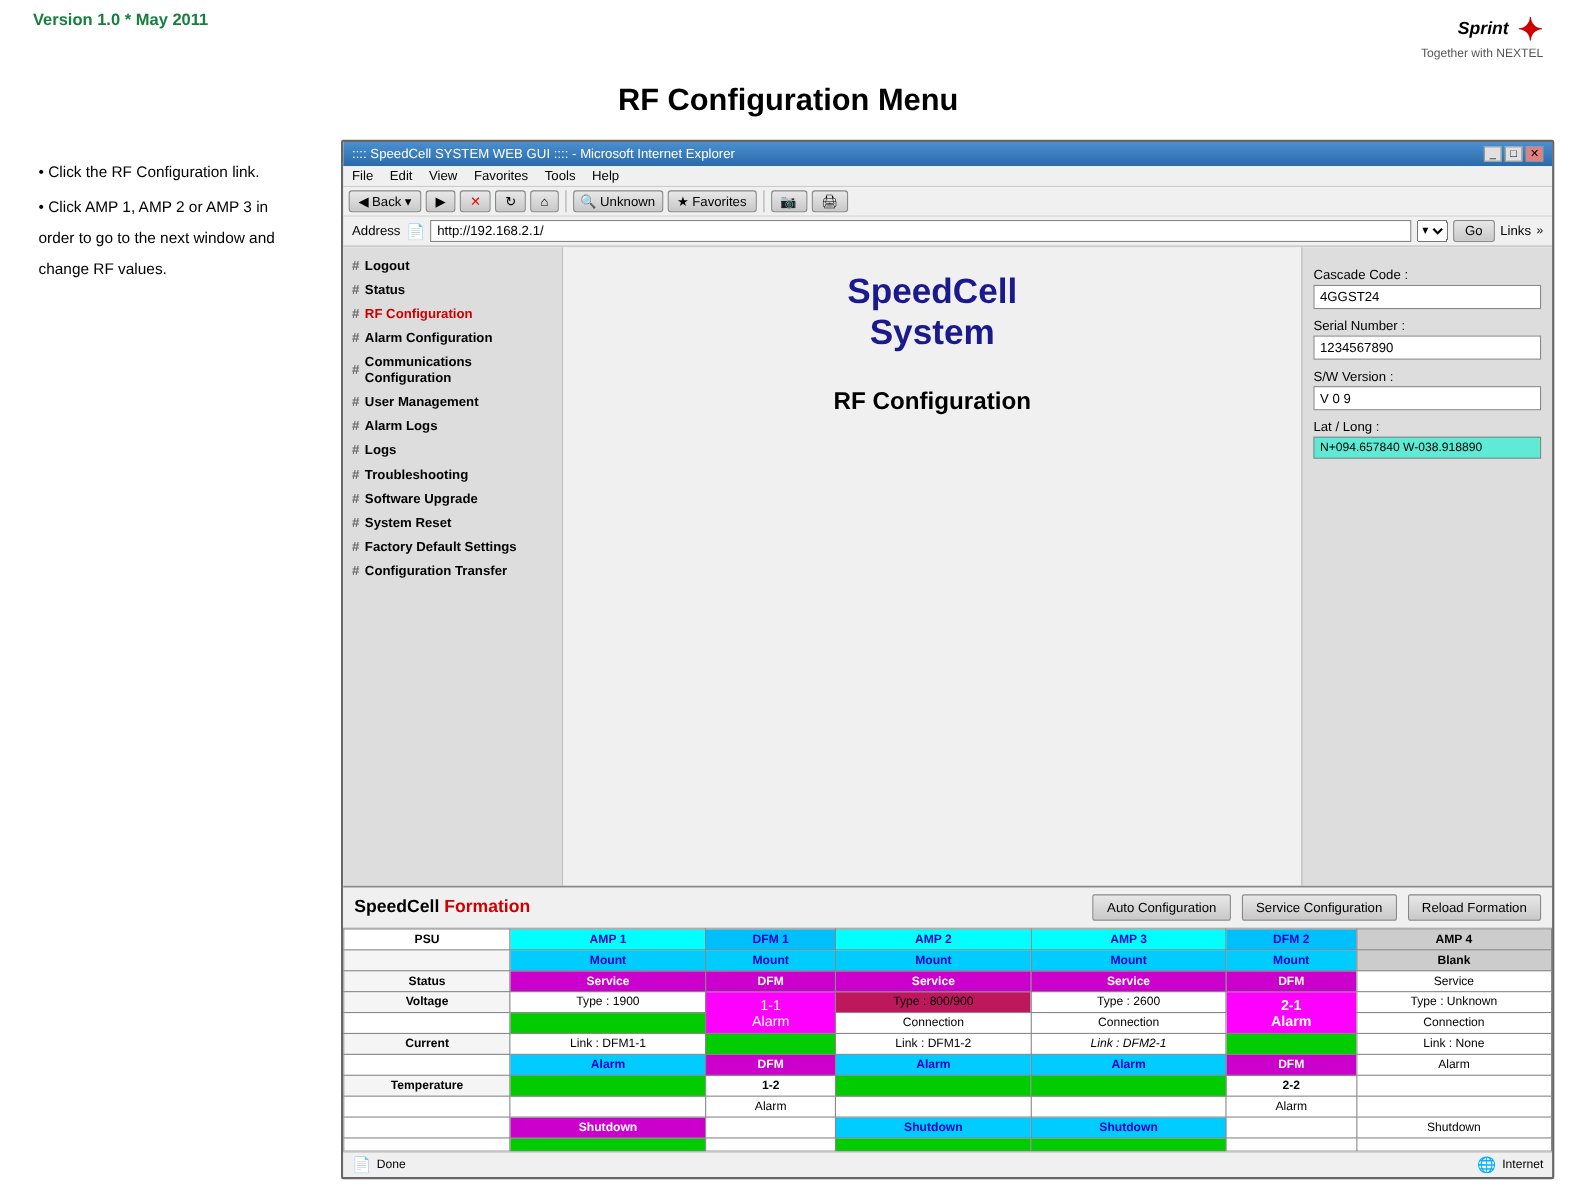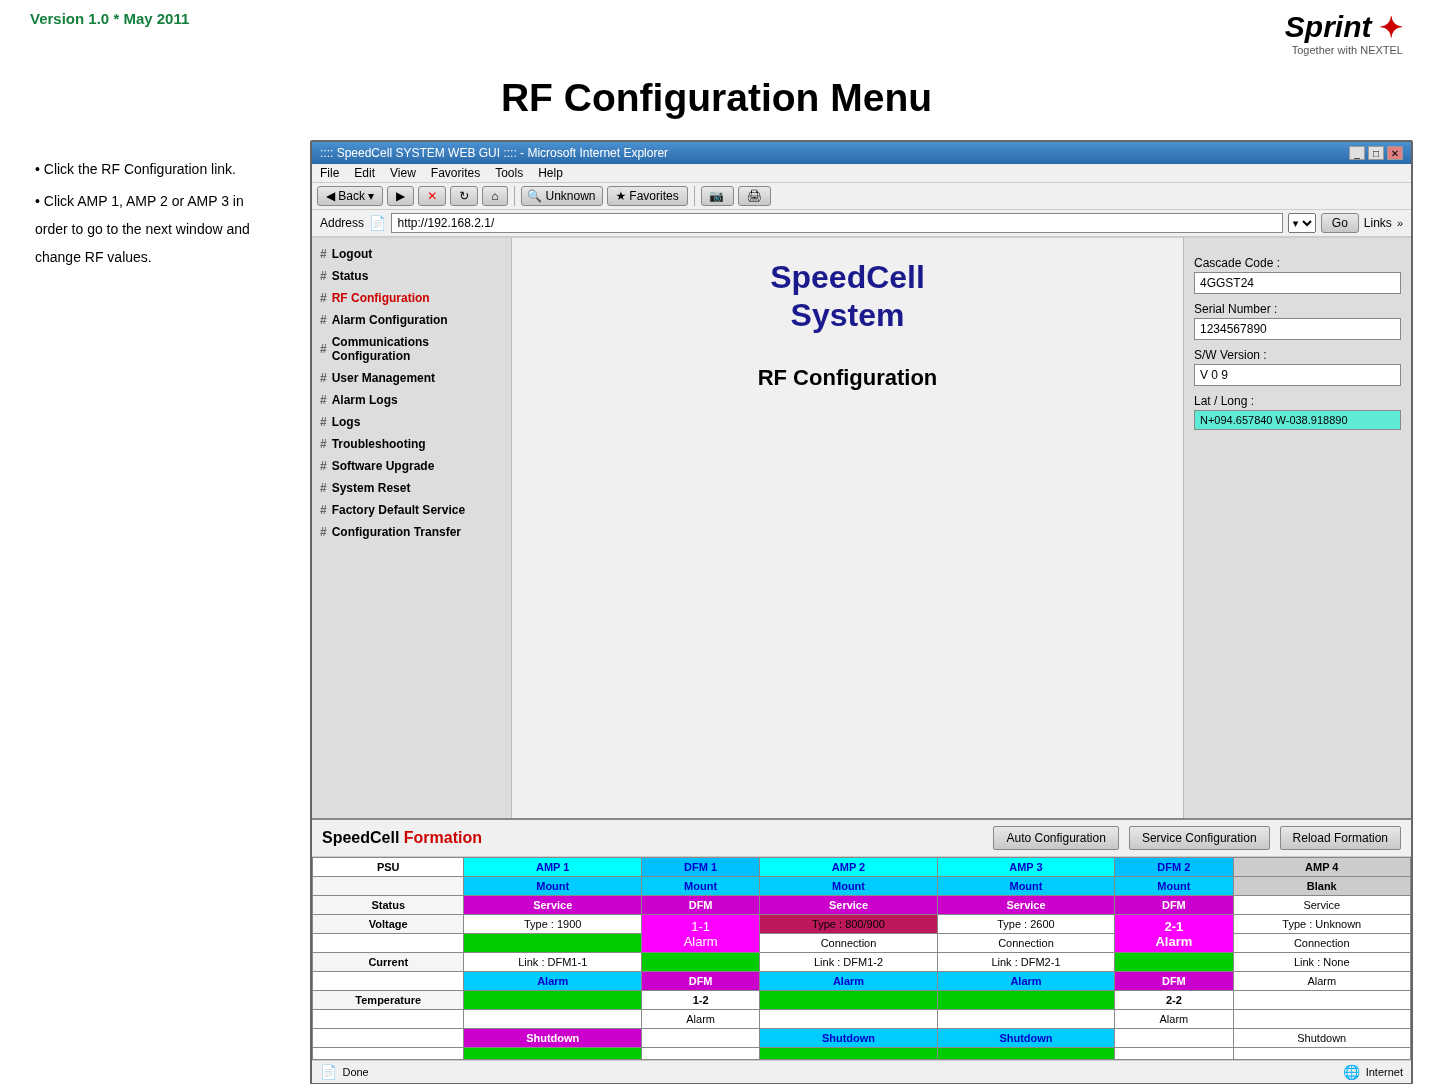--- a/index.html
+++ b/index.html
@@ -24,21 +24,21 @@
       color: #15803d;
     }
     .sprint-logo {
       display: flex;
       flex-direction: column;
       align-items: flex-end;
     }
 
     .page-title {
       text-align: center;
-      font-size: 39px;
+      font-size: 28px;
       font-weight: bold;
       margin: 10px 0 20px;
       color: #000;
     }
 
     
     .main-content {
       display: flex;
       padding: 0 20px;
       gap: 30px;
@@ -330,21 +330,21 @@
     }
     .status-icon { font-size: 14px; }
   </style>
 </head>
 <body>
 
 <div class="top-header">
   <span class="version-text">Version 1.0 * May 2011</span>
   <div class="sprint-logo">
     <div style="display:flex;align-items:center;gap:8px;">
-      <span style="font-size:30px;font-style:italic;font-weight:bold;color:#000;">Sprint</span>
+      <span style="font-size:16px;font-style:italic;font-weight:bold;color:#000;">Sprint</span>
       <span style="font-size:28px;color:#cc0000;font-weight:bold;">✦</span>
     </div>
     <span style="font-size:11px;color:#555;">Together with NEXTEL</span>
   </div>
 </div>
 
 <h1 class="page-title">RF Configuration Menu</h1>
 
 <div class="main-content">
 
@@ -451,21 +451,21 @@
         <div class="nav-item">
           <span class="nav-hash">#</span>
           <span class="nav-link">Software Upgrade</span>
         </div>
         <div class="nav-item">
           <span class="nav-hash">#</span>
           <span class="nav-link">System Reset</span>
         </div>
         <div class="nav-item">
           <span class="nav-hash">#</span>
-          <span class="nav-link">Factory Default Service</span>
+          <span class="nav-link">Factory Default Settings</span>
         </div>
         <div class="nav-item">
           <span class="nav-hash">#</span>
           <span class="nav-link">Configuration Transfer</span>
         </div>
       </div>
 
       <div class="center-panel">
         <div class="speedcell-title">
           <span>SpeedCell</span><br>
@@ -556,21 +556,21 @@
             <td style="background:#fff;">Connection</td>
             <td style="background:#fff;">Connection</td>
             <td style="background:#fff;">Connection</td>
           </tr>
 
           <tr>
             <td class="row-label">Current</td>
             <td style="background:#fff;font-size:11px;">Link : DFM1-1</td>
             <td style="background:#00cc00;height:14px;"></td>
             <td style="background:#fff;font-size:11px;">Link : DFM1-2</td>
-            <td style="background:#fff;font-size:11px;">Link : DFM2-1</td>
+            <td style="background:#fff;font-size:11px;font-style:italic;">Link : DFM2-1</td>
             <td style="background:#00cc00;height:14px;"></td>
             <td style="background:#fff;font-size:11px;">Link : None</td>
           </tr>
 
           <tr>
             <td style="background:#fff;"></td>
             <td style="background:#00ccff;font-weight:bold;color:#0000cc;">Alarm</td>
             <td style="background:#cc00cc;color:#fff;font-weight:bold;">
               <div>DFM</div>
             </td>

